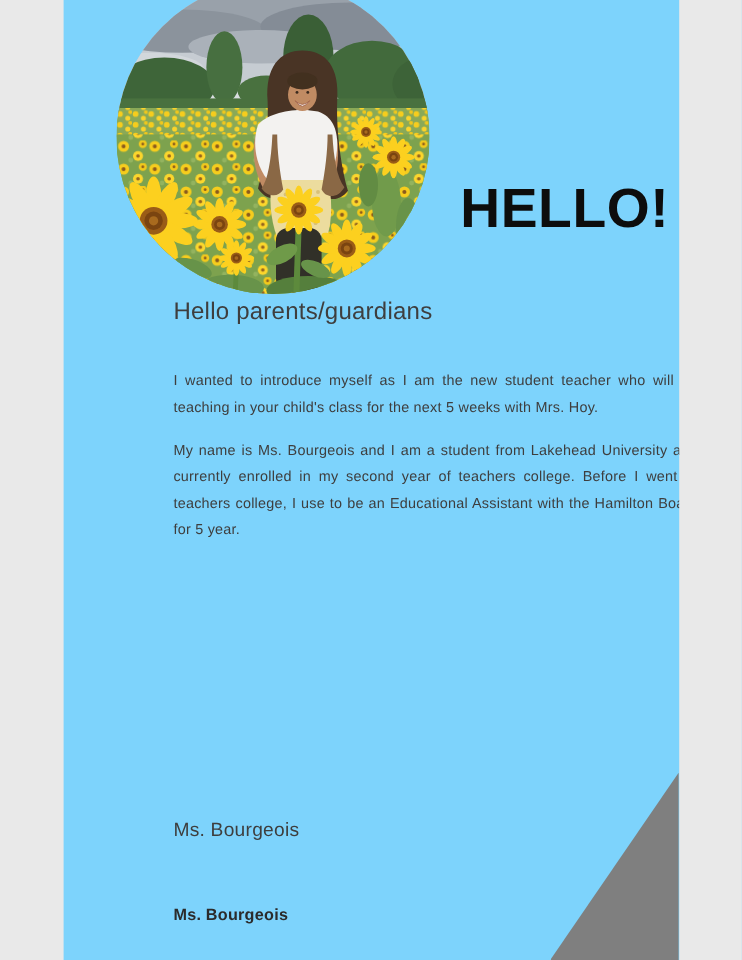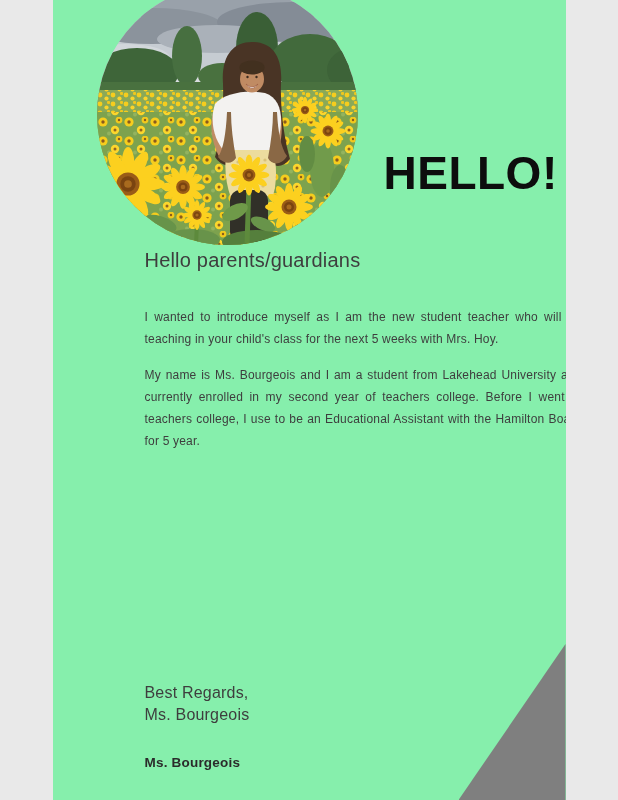--- a/index.html
+++ b/index.html
@@ -1,18 +1,18 @@
 <!DOCTYPE html>
 <html><head>
 <meta charset="utf-8">
 <style>
   html,body { margin:0; padding:0; background:#e9e9e9; }
   .page {
     position:relative; width:513px; height:800px; margin:0 auto;
-    background:#86efac; overflow:hidden;
+    background:#7dd3fc; overflow:hidden;
     font-family:"Liberation Sans", sans-serif;
   }
   .photo-circle {
     position:absolute; left:44px; top:-16px; width:261px; height:261px;
     border-radius:50%; overflow:hidden;
   }
   .photo-circle svg { display:block; }
   .hello-heading {
     position:absolute; left:331px; top:150px;
     font-size:46px; line-height:46px; font-weight:800;
@@ -158,21 +158,20 @@
   <div class="hello-heading">HELLO!</div>
 
   <div class="salutation">Hello parents/guardians</div>
 
   <div class="body-text">
     <p>I wanted to introduce myself as I am the new student teacher who will be teaching in your child's class for the next 5 weeks with Mrs. Hoy.</p>
     <p>My name is Ms. Bourgeois and I am a student from Lakehead University and currently enrolled in my second year of teachers college. Before I went to teachers college, I use to be an Educational Assistant with the Hamilton Board for 5 year.</p>
   </div>
 
   <div class="closing">
-    <div>Best Regards,</div>
     <div>Ms. Bourgeois</div>
   </div>
 
   <div class="footer-name">Ms. Bourgeois</div>
 
   <div class="corner-triangle" style="background: rgb(127, 127, 127);"></div>
 
 </div>
 
 </body></html>

